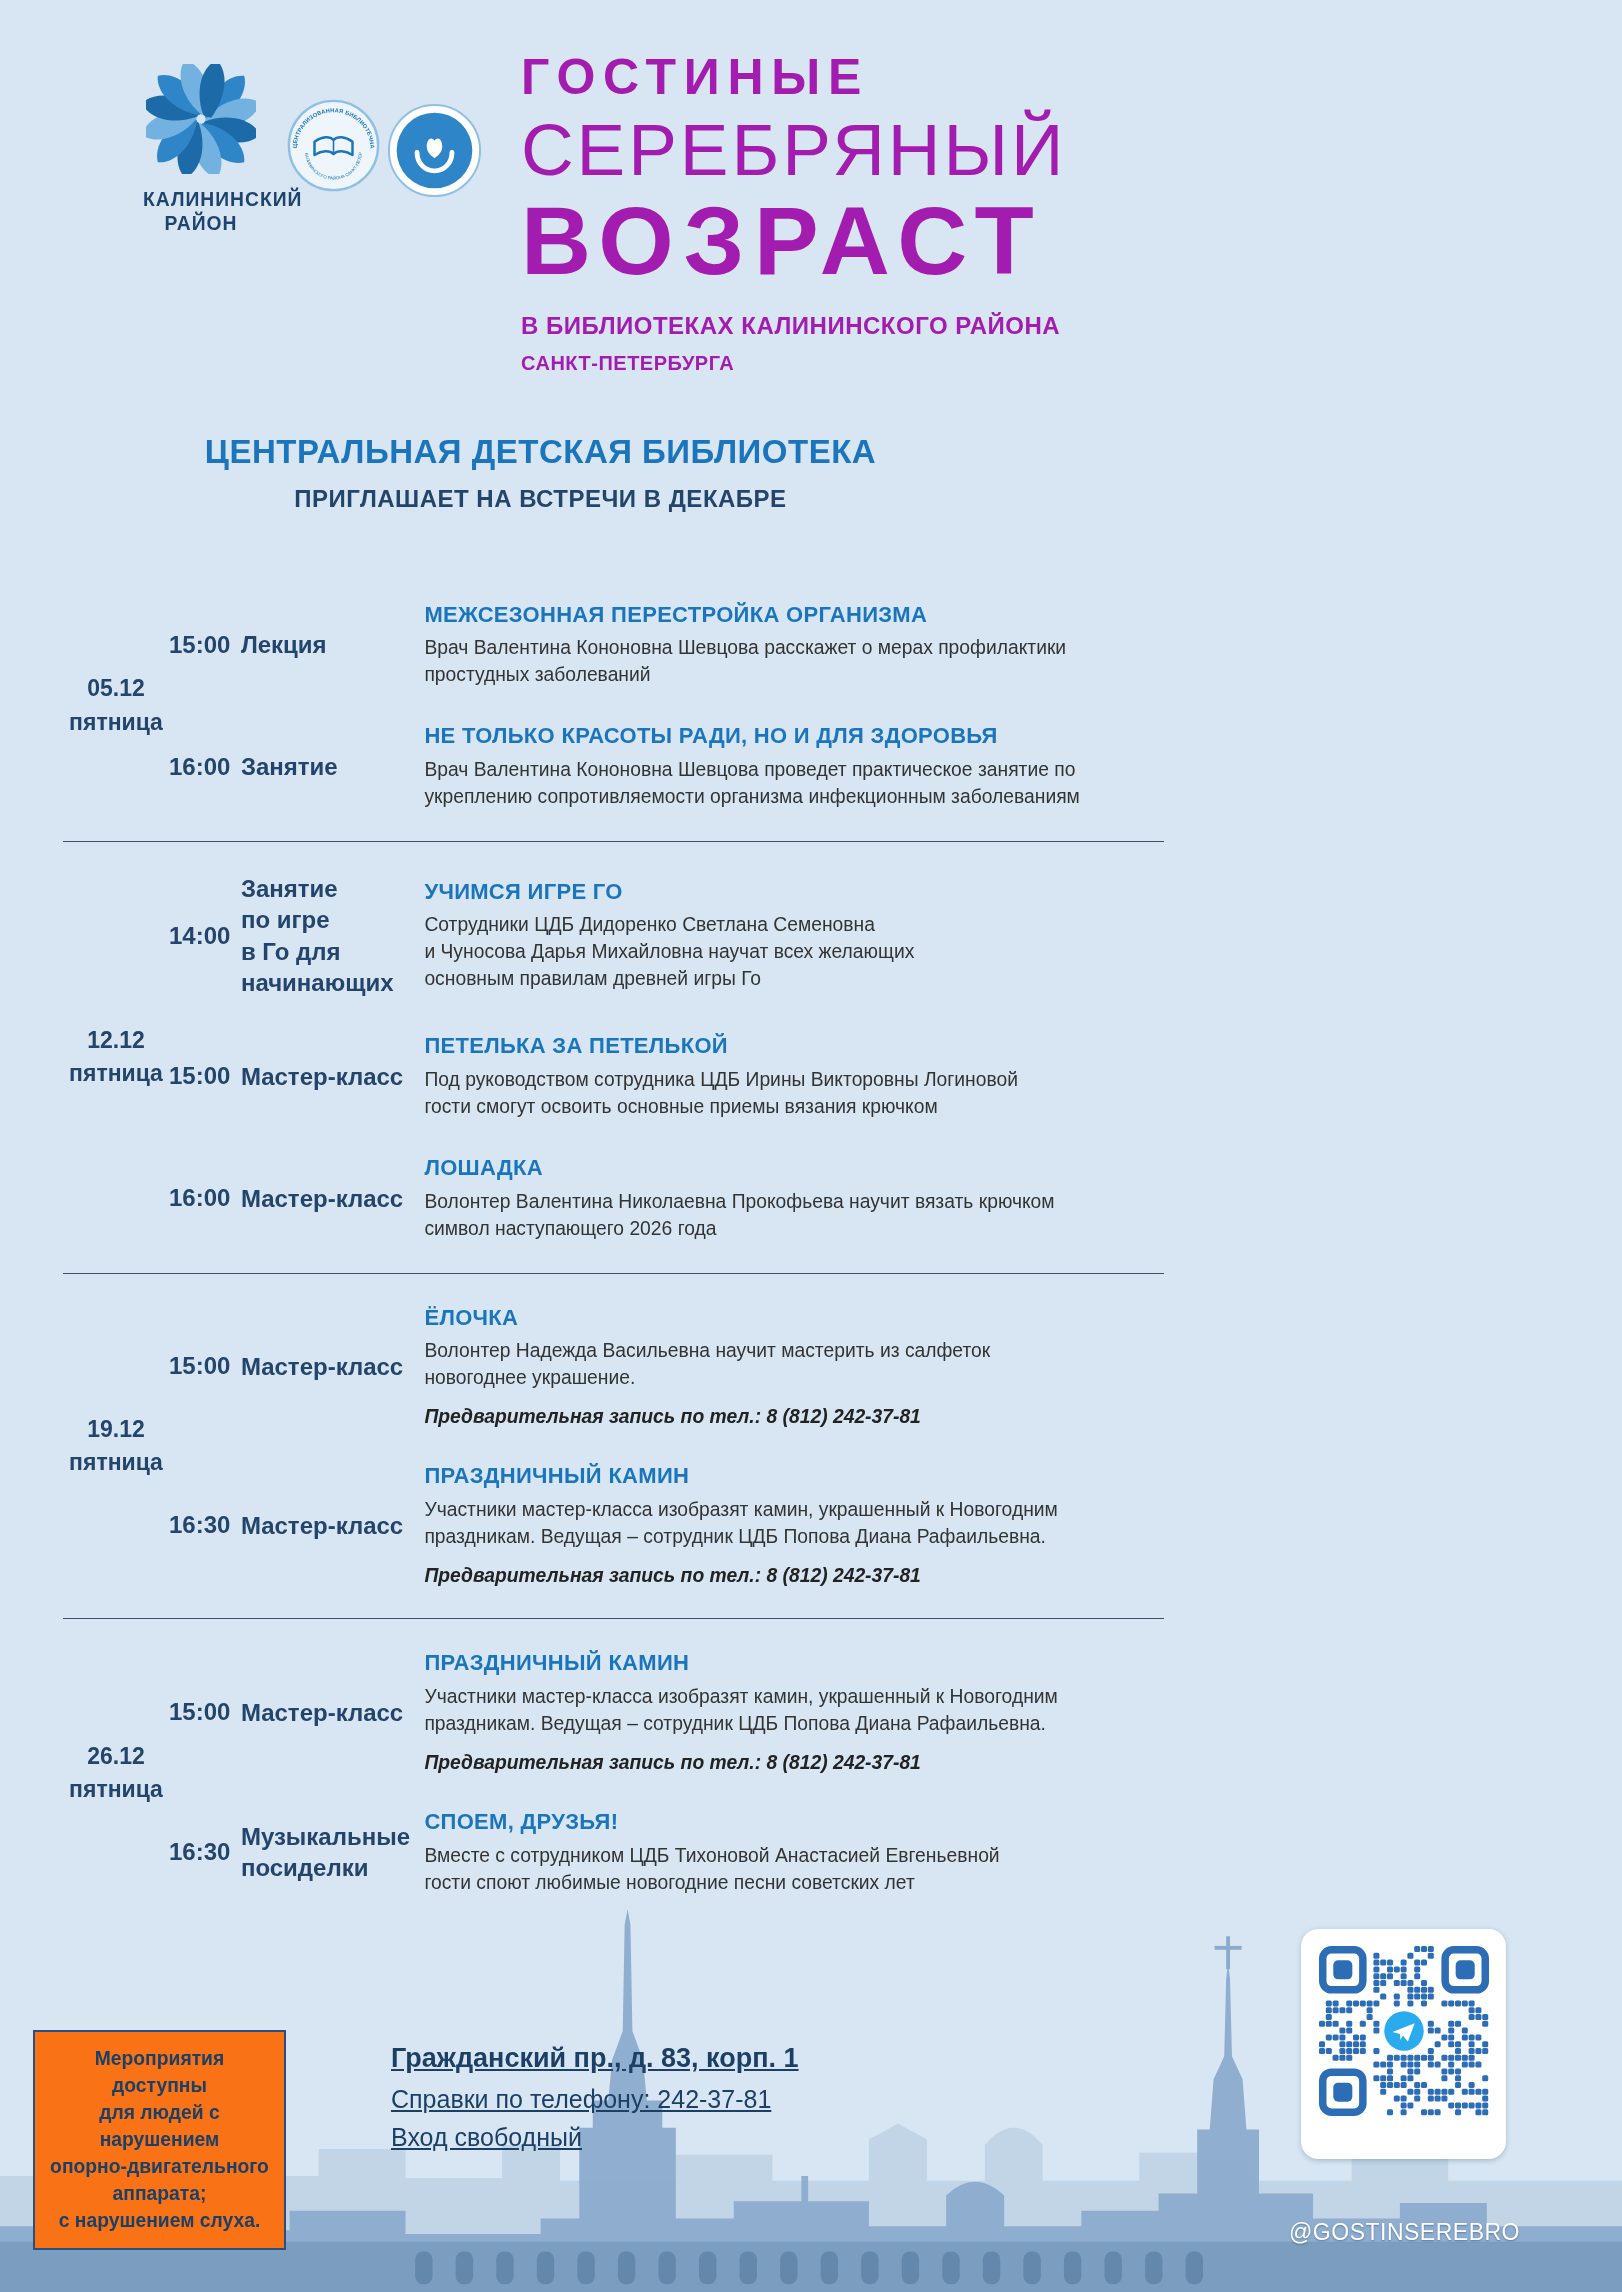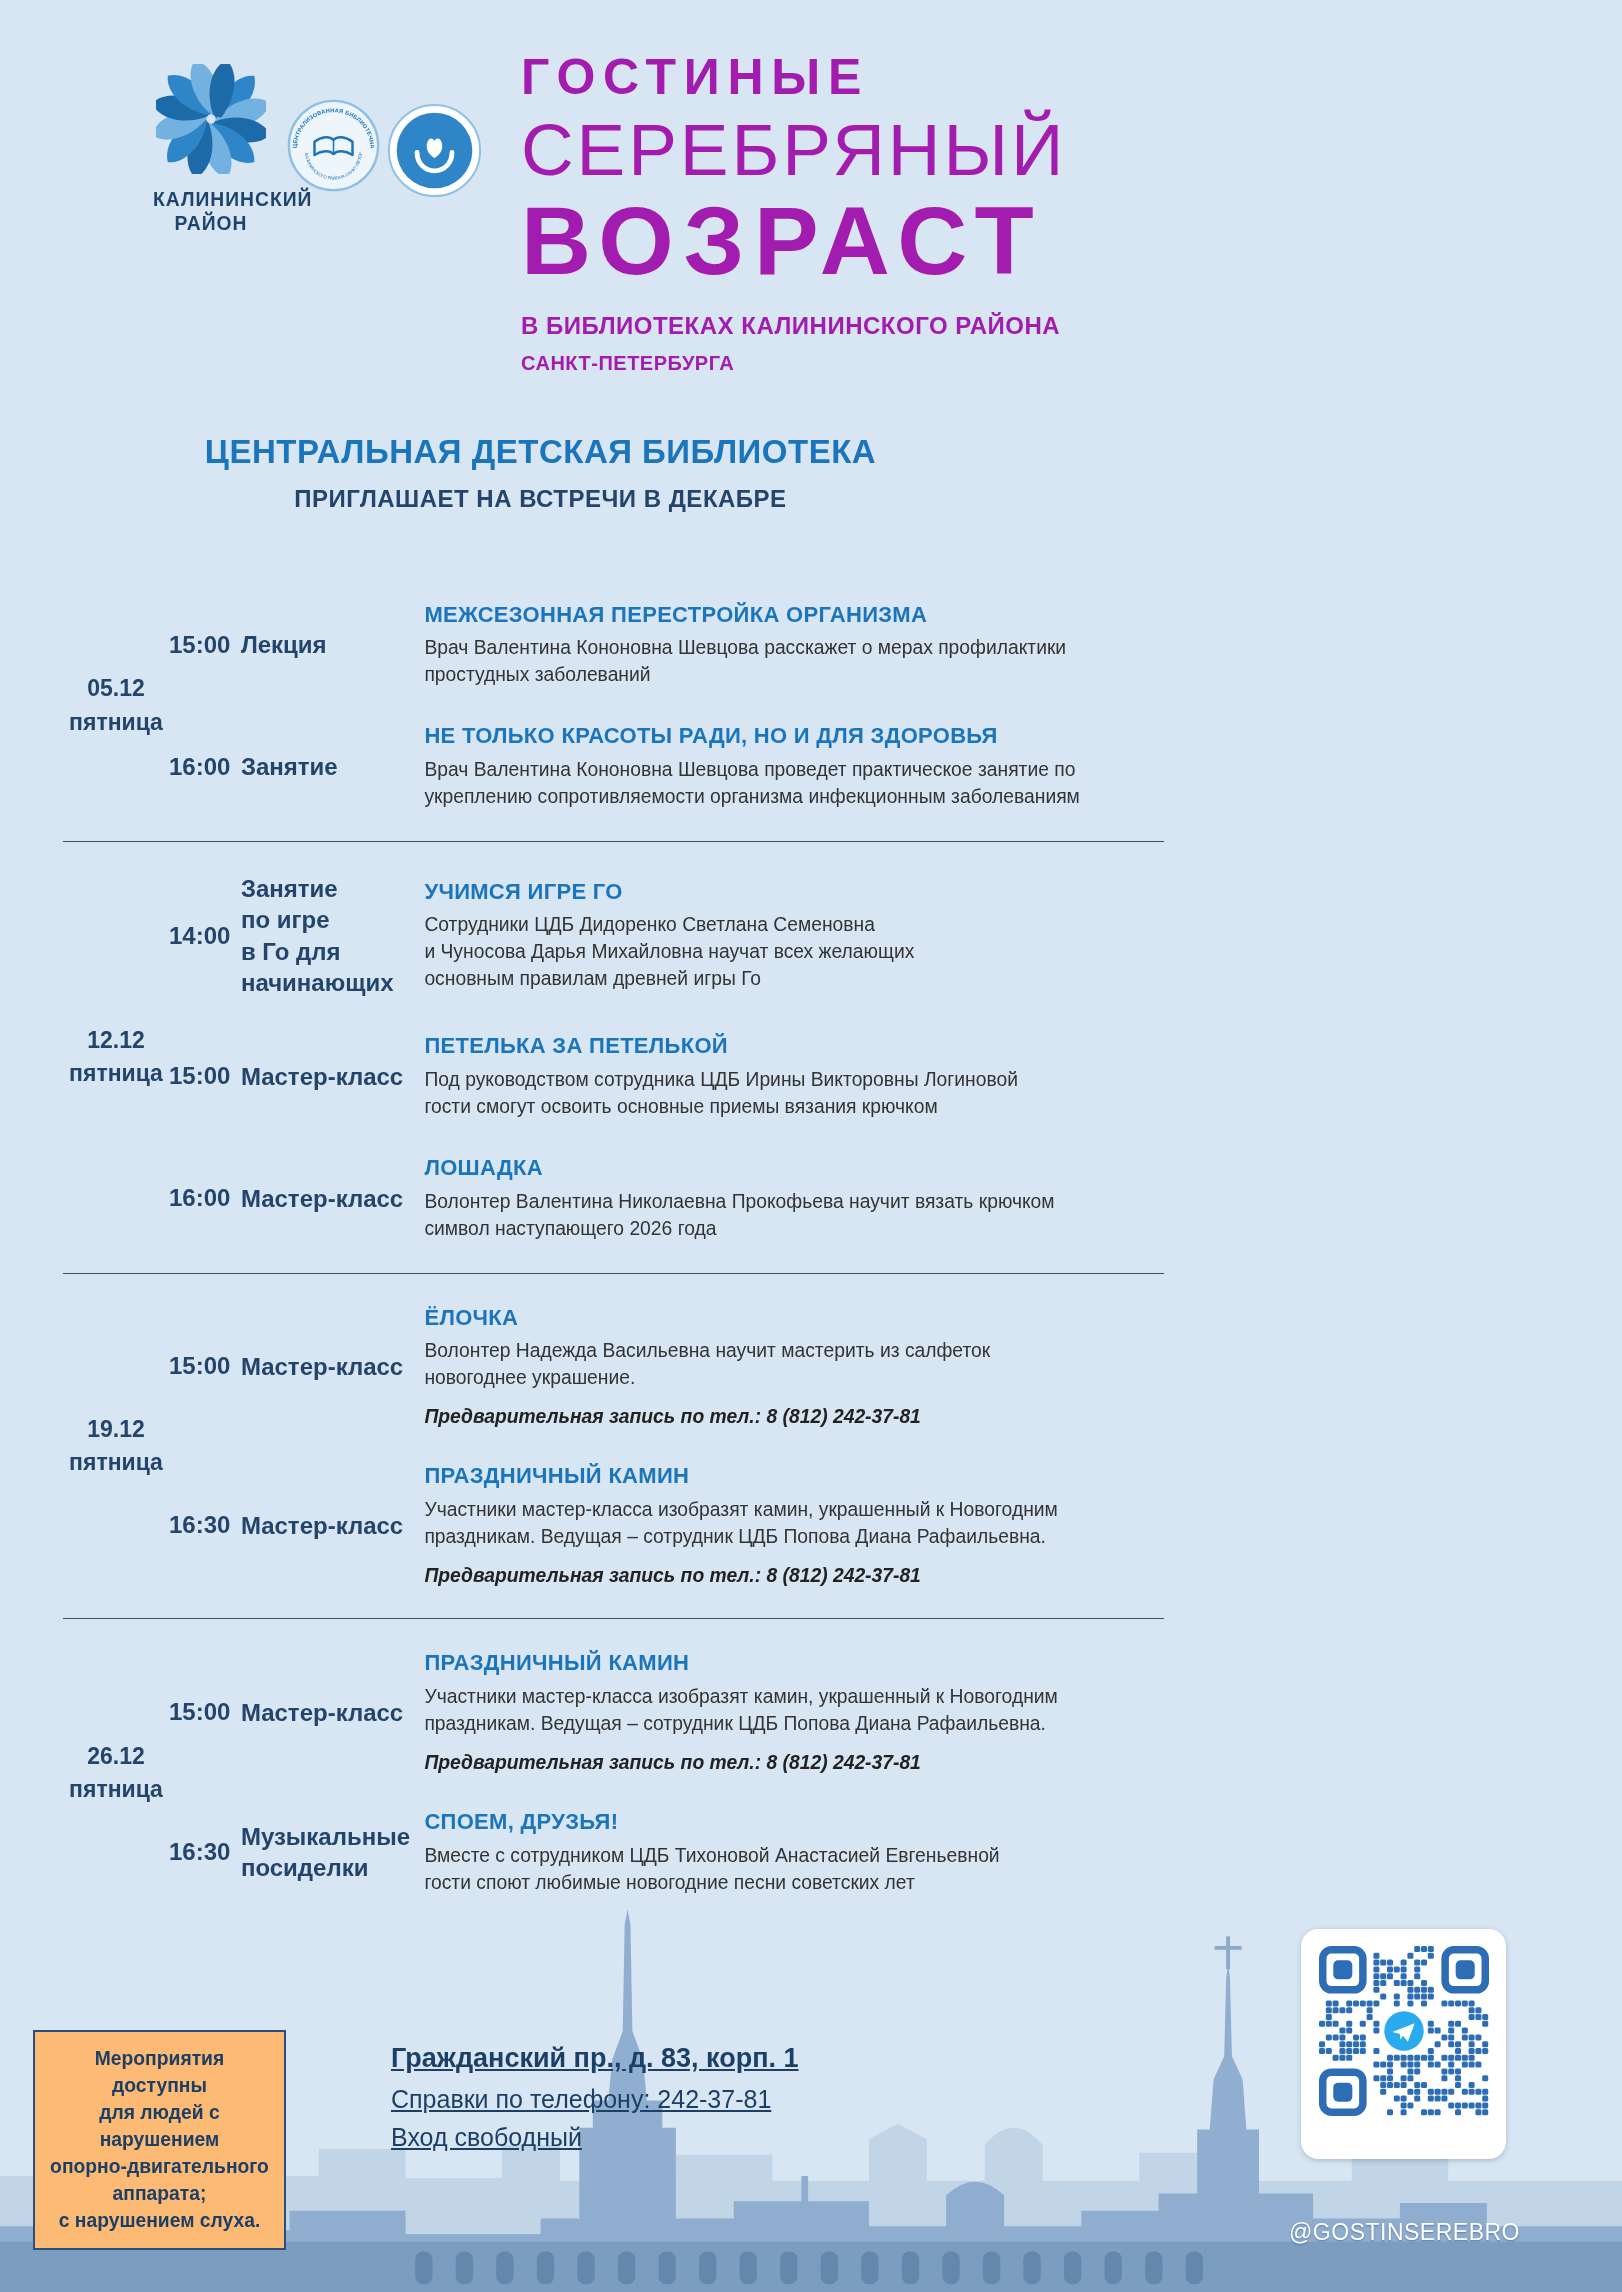--- a/index.html
+++ b/index.html
@@ -6,21 +6,21 @@
   html,body { background:#d8e6f3; }
   body { font-family:"Liberation Sans", sans-serif; }
   .page { position:relative; width:1622px; height:2292px; background:#d8e6f3; overflow:hidden; margin:0 auto; }
   .pre { white-space:pre-line; }
 
   
   .skyline { position:absolute; left:0; bottom:0; width:1622px; height:406px; }
 
   
   .header { position:relative; height:406px; }
-  .logo-district { position:absolute; left:153px; top:64px; width:116px; text-align:center; }
+  .logo-district { position:absolute; left:143px; top:64px; width:116px; text-align:center; }
   .logo-caption { margin-top:9.7px; font-size:19.3px; font-weight:bold; color:#1e436d; letter-spacing:1px; line-height:1.25; }
   .logo-cbs { position:absolute; left:286px; top:98px; }
   .logo-hands { position:absolute; left:386px; top:102px; }
 
   .brand { position:absolute; left:521px; top:48px; color:#a21caf; }
   .brand-l1 { font-size:50px; font-weight:bold; letter-spacing:7.7px; }
   .brand-l2 { font-size:73px; font-weight:normal; letter-spacing:2.9px; margin-top:1.9px; }
   .brand-l3 { font-size:97px; font-weight:bold; letter-spacing:9.7px; margin-top:-5.8px; }
   .brand-sub1 { font-size:24px; font-weight:bold; margin-top:15.4px; letter-spacing:0.5px; }
   .brand-sub2 { font-size:20px; font-weight:bold; margin-top:11.6px; letter-spacing:0.5px; }
@@ -38,21 +38,21 @@
   .events { flex:1; display:flex; flex-direction:column; gap:35px; }
   .event { display:flex; align-items:center; }
   .time-col { width:68px; flex-shrink:0; font-size:24px; font-weight:bold; color:#24456b; }
   .type-col { width:169px; flex-shrink:0; font-size:24px; font-weight:bold; color:#24456b; line-height:1.3; margin-left:3.9px; }
   .details { flex:1; max-width:743px; padding-left:14.5px; }
   .event-title { font-size:22px; font-weight:bold; color:#1b75bc; letter-spacing:0.3px; margin-bottom:6.8px; }
   .event-desc { font-size:19.3px; color:#333333; line-height:1.4; }
   .event-note { font-size:19.3px; color:#222222; font-weight:bold; font-style:italic; margin-top:15px; }
 
   
-  .access-box { position:absolute; left:33px; bottom:42px; width:253px; background:#fdba74; border:2.9px solid #2a4f7c; padding:13.5px 9.7px; text-align:center; }
+  .access-box { position:absolute; left:33px; bottom:42px; width:253px; background:#f97316; border:2.9px solid #2a4f7c; padding:13.5px 9.7px; text-align:center; }
   .access-text { font-size:19.3px; font-weight:bold; color:#1c3f66; line-height:1.4; }
   .address { position:absolute; left:391px; bottom:135px; color:#1c3f66;text-decoration:underline; }
   .addr1 { font-size:27px; font-weight:bold; line-height:1.55; }
   .addr2, .addr3 { font-size:25px; line-height:1.55; }
   .qr-card { position:absolute; right:116px; bottom:133px; width:205px; height:230px; background:#ffffff; border-radius:17.4px; display:flex; align-items:flex-start; justify-content:center; padding-top:17.4px; box-shadow:0 1.9px 5.8px rgba(40,70,110,.25); }
   .handle { position:absolute; right:92px; bottom:46px; width:251px; text-align:center; font-size:23px; font-weight:normal; color:#ffffff; letter-spacing:0.5px; text-shadow:0 1px 1.9px rgba(30,60,95,.45); }
 </style>
 </head>
 <body>
 

